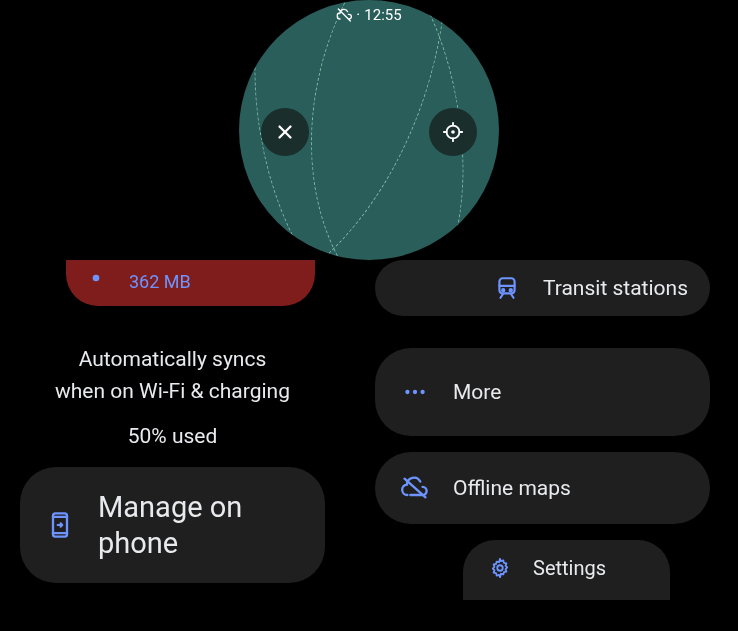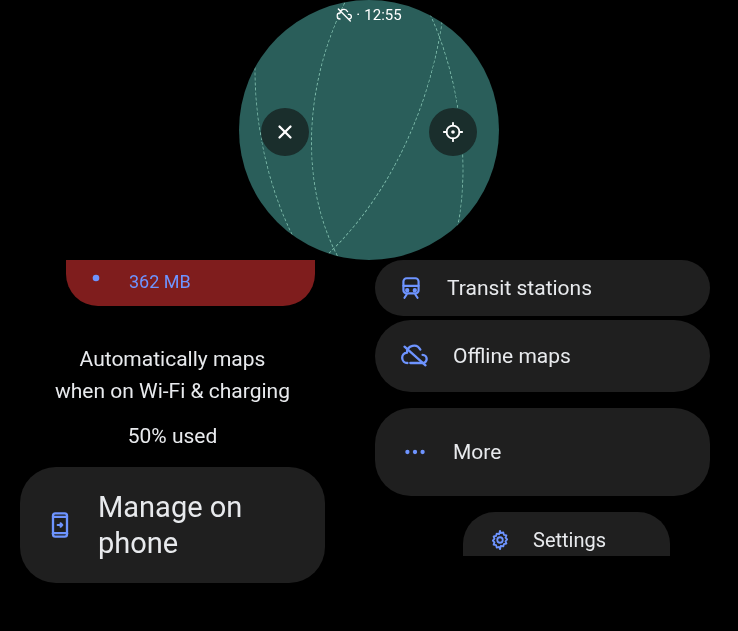--- a/index.html
+++ b/index.html
@@ -112,21 +112,22 @@
     }
     
     .pill {
       background: #1f1f1f;
       border-radius: 32px;
       padding: 14px 22px;
       display: flex;
       align-items: center;
       gap: 22px;
       cursor: pointer;
-      margin-bottom: 4px;
+      margin-bottom: 32px;
+      justify-content: flex-end;
     }
     
     .pill-large {
       background: #1f1f1f;
       border-radius: 36px;
       padding: 22px 26px;
       display: flex;
       align-items: center;
       gap: 24px;
       cursor: pointer;
@@ -141,21 +142,21 @@
       align-items: flex-end;
       gap: 19px;
       margin-bottom: 38px;
       margin-left: 46px;
       margin-right: 10px;
     }
     
     .pill-partial-bottom {
       background: #1f1f1f;
       border-radius: 32px 32px 0 0;
-      padding: 16px 26px 4px 26px;
+      padding: 16px 26px 20px 26px;
       display: flex;
       align-items: center;
       gap: 22px;
       margin-left: 88px;
       margin-right: 40px;
     }
     
     .icon-wrap {
       width: 28px;
       height: 28px;
@@ -242,21 +243,21 @@
   <div class="left-col">
     <div class="pill-partial-top">
       <span class="icon-wrap" style="margin-left:-6px">
         <svg width="8" height="8" viewBox="0 0 24 24">
             <circle cx="12" cy="12" r="10" fill="#6e94ff"></circle>
           </svg>
       </span>
       <span class="pill-label-blue">362 MB</span>
     </div>
 
-    <div class="info-text">Automatically maps</div>
+    <div class="info-text">Automatically syncs</div>
     <div class="info-text info-text-spacing">when on Wi-Fi &amp; charging</div>
     <div class="info-text info-text-spacing">50% used</div>
 
     <div class="pill-large">
       <span class="icon-wrap">
         <svg width="30" height="30" viewBox="0 0 24 24" fill="none" stroke="#6e94ff" stroke-width="2" stroke-linecap="round" stroke-linejoin="round">
           <rect x="6" y="2" width="12" height="20" rx="2"></rect>
           <line x1="6" y1="5" x2="18" y2="5"></line>
           <line x1="6" y1="19" x2="18" y2="19"></line>
           <path d="M10 12 L14 12 M12.5 10.5 L14 12 L12.5 13.5" stroke-width="1.8"></path>
@@ -274,41 +275,41 @@
           <line x1="5" y1="10" x2="19" y2="10"></line>
           <circle cx="8.5" cy="14" r="1" fill="#6e94ff"></circle>
           <circle cx="15.5" cy="14" r="1" fill="#6e94ff"></circle>
           <line x1="8" y1="18" x2="6" y2="21"></line>
           <line x1="16" y1="18" x2="18" y2="21"></line>
         </svg>
       </span>
       <span class="pill-label">Transit stations</span>
     </div>
 
-    <div class="pill-large">
-      <span class="icon-wrap">
-        <svg width="28" height="28" viewBox="0 0 24 24" fill="none" stroke="#6e94ff" stroke-width="2" stroke-linecap="round">
-          <path d="M5.5 18a4.5 4.5 0 0 1-.4-8.98A6 6 0 0 1 16.5 6.5M18.5 11a3.5 3.5 0 0 1 0 7H8"></path>
-          <line x1="3" y1="4" x2="21" y2="20"></line>
-        </svg>
-      </span>
-      <span class="pill-label">Offline maps</span>
-    </div>
-
     <div class="pill-large" style="padding:30px 26px;">
       <span class="icon-wrap">
         <svg width="26" height="26" viewBox="0 0 24 24" fill="#6e94ff">
           <circle cx="5" cy="12" r="2"></circle>
           <circle cx="12" cy="12" r="2"></circle>
           <circle cx="19" cy="12" r="2"></circle>
         </svg>
       </span>
       <span class="pill-label">More</span>
     </div>
 
+    <div class="pill-large">
+      <span class="icon-wrap">
+        <svg width="28" height="28" viewBox="0 0 24 24" fill="none" stroke="#6e94ff" stroke-width="2" stroke-linecap="round">
+          <path d="M5.5 18a4.5 4.5 0 0 1-.4-8.98A6 6 0 0 1 16.5 6.5M18.5 11a3.5 3.5 0 0 1 0 7H8"></path>
+          <line x1="3" y1="4" x2="21" y2="20"></line>
+        </svg>
+      </span>
+      <span class="pill-label">Offline maps</span>
+    </div>
+
     <div class="pill-partial-bottom">
       <span class="icon-wrap" style="width:22px;height:22px">
         <svg width="22" height="22" viewBox="0 0 24 24" fill="none" stroke="#6e94ff" stroke-width="2" stroke-linecap="round" stroke-linejoin="round">
           <circle cx="12" cy="12" r="3"></circle>
           <path d="M12 2l1 2.5 2.6-.7.7 2.6L19 7l-1 2.4 1.8 2-1.8 2 1 2.4-2.7.6-.7 2.6-2.6-.7L12 22l-1-2.5-2.6.7-.7-2.6L5 17l1-2.4L4.2 12.6 6 10.6 5 8.2l2.7-.6.7-2.6 2.6.7z"></path>
         </svg>
       </span>
       <span class="pill-label" style="font-size:20px">Settings</span>
     </div>
   </div>

